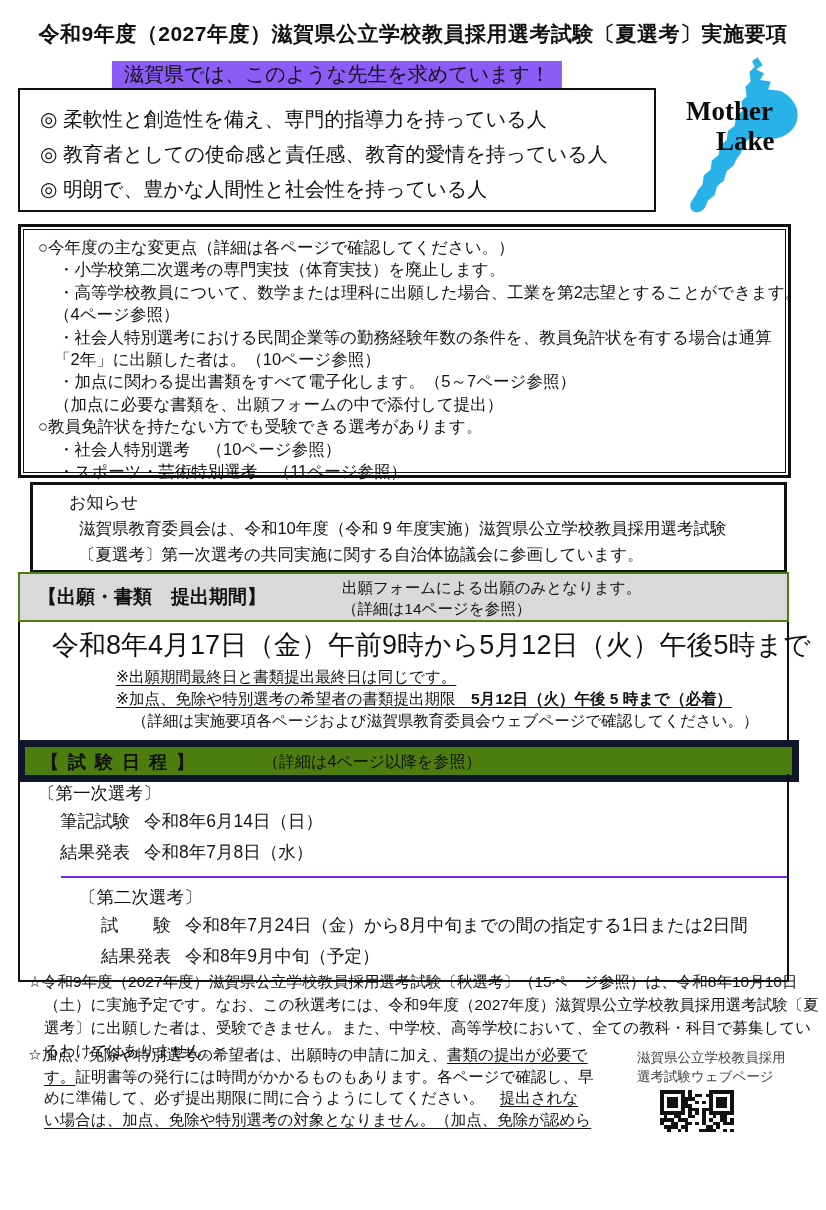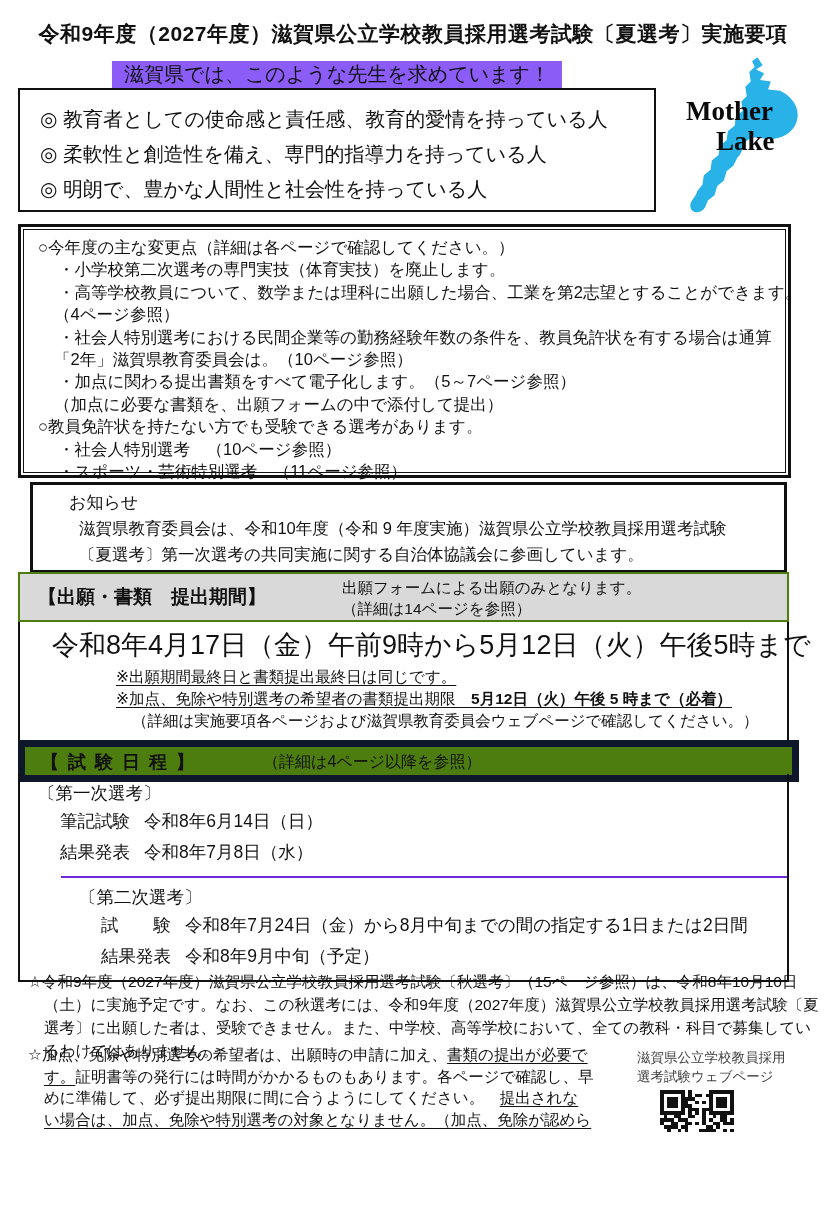--- a/index.html
+++ b/index.html
@@ -92,22 +92,22 @@
 </head>
 <body>
 
 <div id="page">
 
   <div class="doc-title">令和9年度（2027年度）滋賀県公立学校教員採用選考試験〔夏選考〕実施要項</div>
 
   <div class="qual-box">
     <div class="qual-sub">滋賀県では、このような先生を求めています！</div>
     <div class="qual-items">
+      <div>◎ 柔軟性と創造性を備え、専門的指導力を持っている人</div>
       <div>◎ 教育者としての使命感と責任感、教育的愛情を持っている人</div>
-      <div>◎ 柔軟性と創造性を備え、専門的指導力を持っている人</div>
       <div>◎ 明朗で、豊かな人間性と社会性を持っている人</div>
     </div>
   </div>
 
   <div class="ml-logo">
     <span>
       <svg width="140" height="158" viewBox="0 0 100 118">
         <path fill="#29b2e8" d="M60 1 L64 7 L59 10 L65 13 L62 18 L70 19 L68 25 L77 26
           C85 30 91 37 90 46 C89 55 81 61 72 62 C65 63 60 59 54 62 C48 65 50 72 45 76
           L42 82 L37 86 L35 93 L30 97 L28 104 L23 108 L21 113
@@ -120,21 +120,21 @@
     <div class="ml-word2">Lake</div>
   </div>
 
   <div class="changes-outer">
     <div class="changes-inner">
       <div class="lvl0">○今年度の主な変更点（詳細は各ページで確認してください。）</div>
       <div class="lvl1">・小学校第二次選考の専門実技（体育実技）を廃止します。</div>
       <div class="lvl1">・高等学校教員について、数学または理科に出願した場合、工業を第2志望とすることができます。</div>
       <div class="lvl2">（4ページ参照）</div>
       <div class="lvl1">・社会人特別選考における民間企業等の勤務経験年数の条件を、教員免許状を有する場合は通算</div>
-      <div class="lvl2">「2年」滋賀県教育委員会は。（10ページ参照）</div>
+      <div class="lvl2">「2年」に出願した者は。（10ページ参照）</div>
       <div class="lvl1">・加点に関わる提出書類をすべて電子化します。（5～7ページ参照）</div>
       <div class="lvl2">（加点に必要な書類を、出願フォームの中で添付して提出）</div>
       <div class="lvl0">○教員免許状を持たない方でも受験できる選考があります。</div>
       <div class="lvl1">・社会人特別選考　（10ページ参照）</div>
       <div class="lvl1">・スポーツ・芸術特別選考　（11ページ参照）</div>
     </div>
   </div>
 
   <div class="notice-box">
     <div class="notice-title">お知らせ</div>

